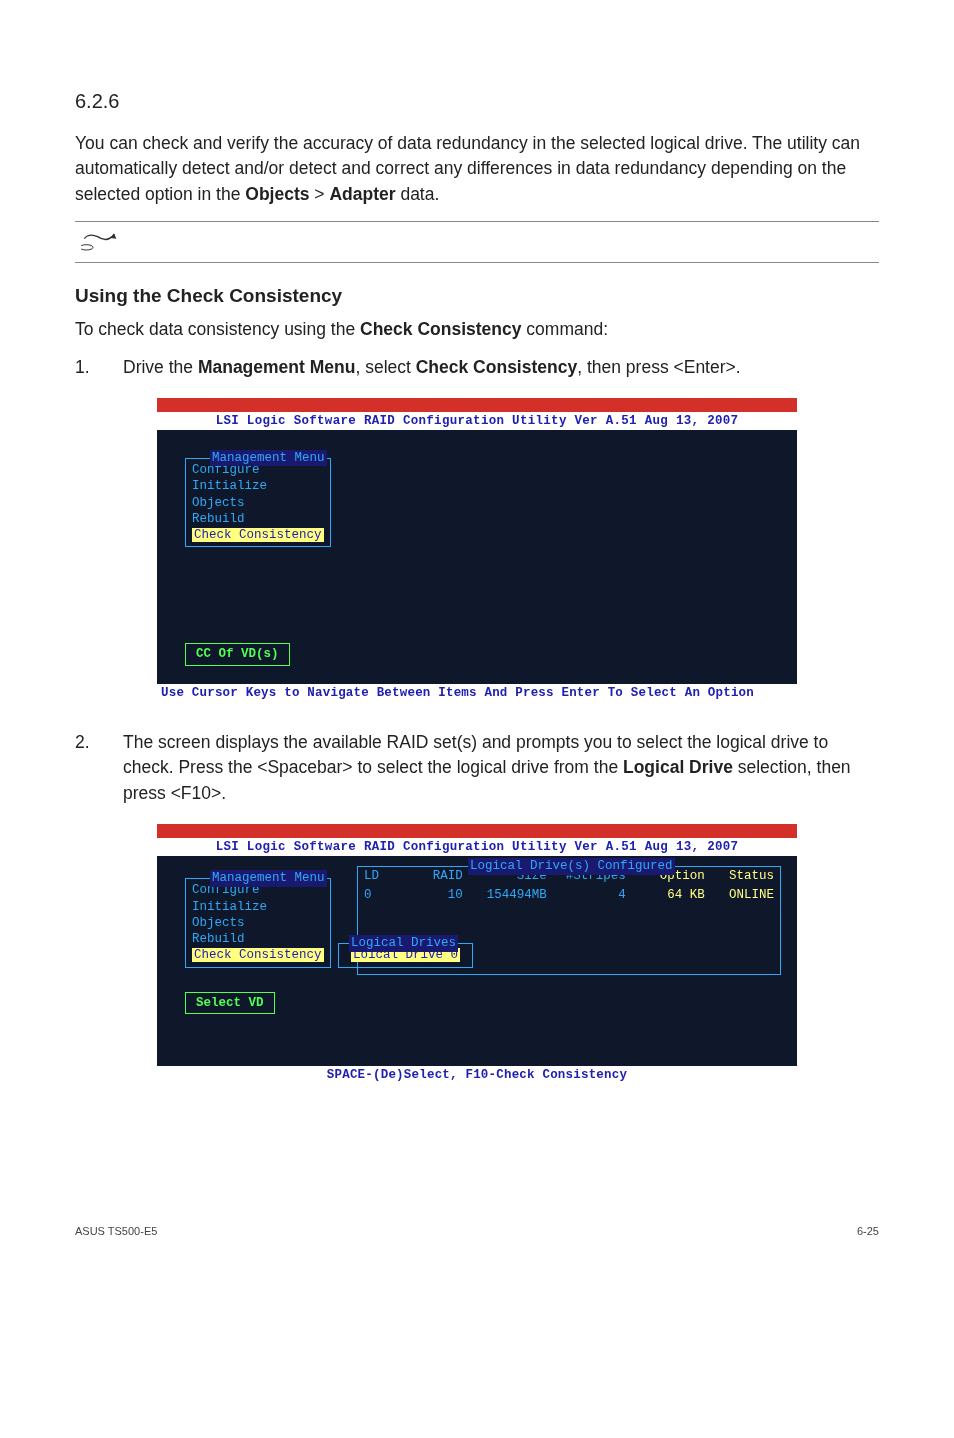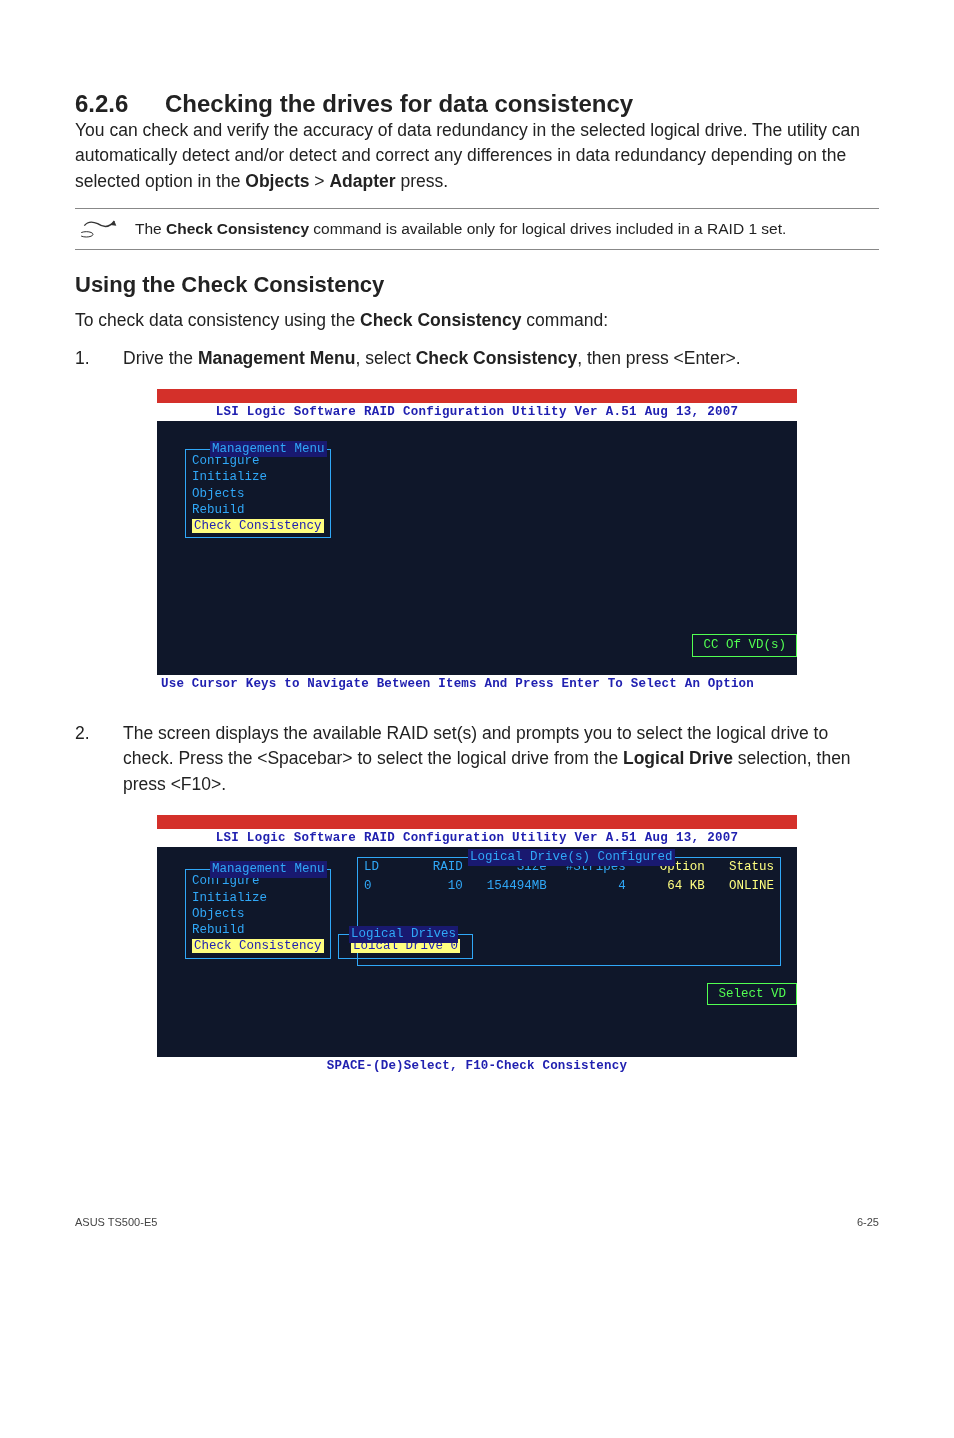--- a/index.html
+++ b/index.html
@@ -8,22 +8,23 @@
       box-sizing: border-box;
     }
     body {
       font-family: Arial, Helvetica, sans-serif;
       background: #fff;
       color: #222;
       width: 954px;
       padding: 90px 75px 50px 75px;
     }
     .section-heading {
-      font-size: 24px;
-      font-weight: bold;
+      font-size: 20px;
+      font-weight: normal;
+      margin-bottom: 18px;
       display: flex;
     }
     .section-heading .num {
       width: 90px;
       display: inline-block;
     }
     .body-text {
       font-size: 17.5px;
       line-height: 1.45;
       margin-bottom: 12px;
@@ -47,21 +48,21 @@
     .note-icon svg {
       width: 40px;
       height: 28px;
     }
     .note-text {
       font-size: 15.5px;
       line-height: 1.4;
       flex-grow: 1;
     }
     .sub-heading {
-      font-size: 22px;
+      font-size: 19px;
       font-weight: bold;
       margin-bottom: 10px;
     }
     .ol-item {
       display: flex;
       font-size: 17.5px;
       line-height: 1.45;
       margin-bottom: 18px;
     }
     .ol-item .num {
@@ -169,22 +170,23 @@
     .drives-header-row .col-stripsz { color: #ffff80; }
     .drives-data-row .col-stripsz { color: #ffff80; }
     .centered-box {
       border: 1px solid #52ff52;
       color: #52ff52;
       padding: 2px 10px;
       display: inline-block;
       margin: 6px auto;
     }
     .centered-container {
-      text-align: right;
+      text-align: left;
       padding-top: 30px;
+      font-weight: bold;
     }
     .bios-status {
       background: #ffffff;
       color: #2020b0;
       font-weight: bold;
       padding: 1px 4px;
       letter-spacing: 0.2px;
     }
     .footer-wrap {
       margin-top: 140px;
@@ -193,37 +195,33 @@
       font-size: 11px;
       color: #444;
     }
     .bold { font-weight: bold; }
   </style>
 </head>
 <body>
 
 <h2 class="section-heading">
   <span class="num">6.2.6</span>
-  <span>Checking the drives for data consistency</span>
 </h2>
 
 <p class="body-text">
-  <span>You can check and verify the accuracy of data redundancy in the selected logical drive. The utility can automatically detect and/or detect and correct any differences in data redundancy depending on the selected option in the </span><span class="bold">Objects</span><span> &gt; </span><span class="bold">Adapter</span><span> press.</span>
+  <span>You can check and verify the accuracy of data redundancy in the selected logical drive. The utility can automatically detect and/or detect and correct any differences in data redundancy depending on the selected option in the </span><span class="bold">Objects</span><span> &gt; </span><span class="bold">Adapter</span><span> data.</span>
 </p>
 
 <div class="note-block">
   <div class="note-icon">
     <svg viewBox="0 0 60 40">
       <path d="M5 15 Q 12 6, 25 12 Q 40 22, 50 8" stroke="#333" stroke-width="2" fill="none"></path>
       <path d="M50 8 L53 15 L44 14 Z" fill="#333"></path>
       <ellipse cx="8" cy="28" rx="10" ry="4" stroke="#333" stroke-width="1.5" fill="none"></ellipse>
     </svg>
-  </div>
-  <div class="note-text">
-    <span>The </span><span class="bold">Check Consistency</span><span> command is available only for logical drives included in a RAID 1 set.</span>
   </div>
 </div>
 
 <h3 class="sub-heading">Using the Check Consistency</h3>
 
 <p class="body-text">
   <span>To check data consistency using the </span><span class="bold">Check Consistency</span><span> command:</span>
 </p>
 
 <div class="ol-item">

